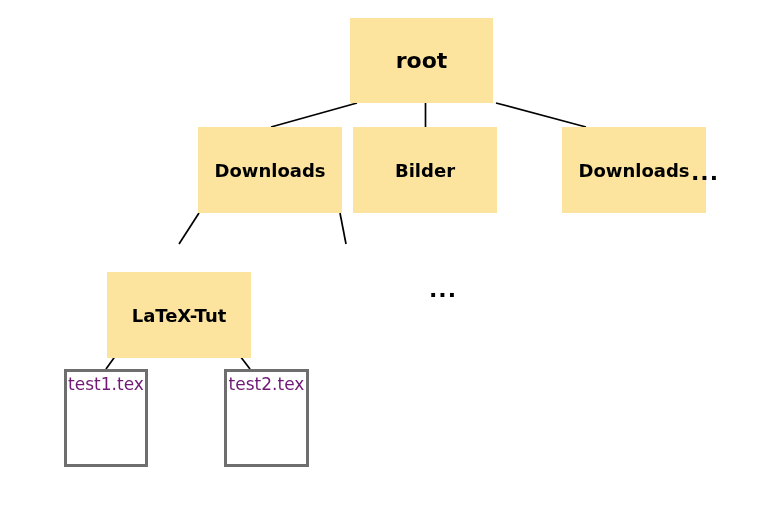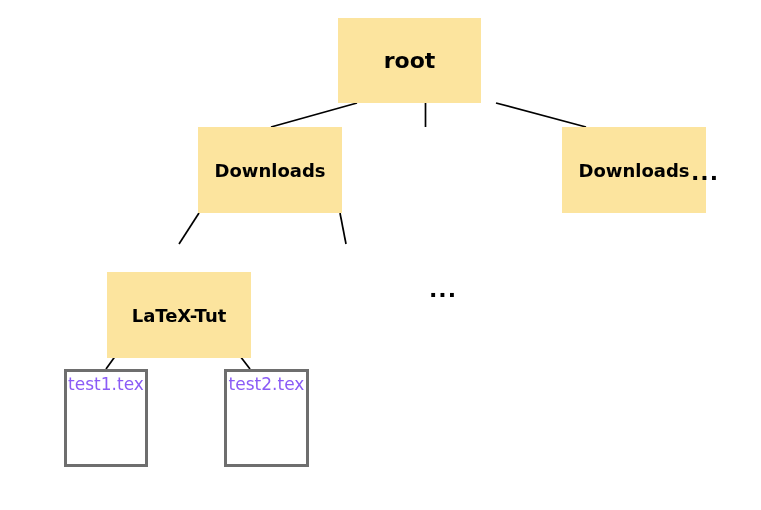--- a/index.html
+++ b/index.html
@@ -44,34 +44,34 @@
     font-size: 22px;
   }
   .file {
     background: #ffffff;
     border: 3px solid #6e6e6e;
     font-size: 17px;
     font-weight: normal;
     align-items: flex-start;
     justify-content: center;
     padding-top: 2px;
-    color: #8b5cf6;
+    color: #701a75;
   }
   .ellipsis {
     position: absolute;
     font-weight: bold;
     font-size: 22px;
     color: #000000;
     display: flex;
     align-items: center;
     justify-content: center;
     letter-spacing: 1px;
   }
   
-  .pos-root      { left: 338px; top: 18px;  width: 143px; height: 85px; }
+  .pos-root      { left: 350px; top: 18px;  width: 143px; height: 85px; }
   .pos-dokumente { left: 198px; top: 127px; width: 144px; height: 86px; }
   .pos-bilder    { left: 353px; top: 127px; width: 144px; height: 86px; }
   .pos-downloads { left: 514px; top: 127px; width: 144px; height: 86px; margin-left: 48px; }
   .pos-latextut  { left: 107px; top: 244px; width: 144px; height: 86px; margin-top: 28px; }
   .pos-studium   { left: 273px; top: 244px; width: 145px; height: 86px; }
   .pos-test1     { left: 64px;  top: 369px; width: 84px;  height: 98px; }
   .pos-test2     { left: 224px; top: 369px; width: 85px;  height: 98px; }
   .pos-ellipsis1 { left: 688px; top: 156px; width: 34px;  height: 32px; }
   .pos-ellipsis2 { left: 426px; top: 273px; width: 34px;  height: 32px; }
 </style>
@@ -91,20 +91,23 @@
   </svg>
 
   <div class="node folder root pos-root">
     <span>root</span>
   </div>
 
   <div class="node folder pos-dokumente">
     <span>Downloads</span>
   </div>
 
+  <div class="node folder pos-bilder">
+    <span>Bilder</span>
+  </div>
 
   <div class="node folder pos-downloads">
     <span>Downloads</span>
   </div>
 
   <div class="ellipsis pos-ellipsis1">...</div>
 
   <div class="node folder pos-latextut">
     <span>LaTeX-Tut</span>
   </div>

